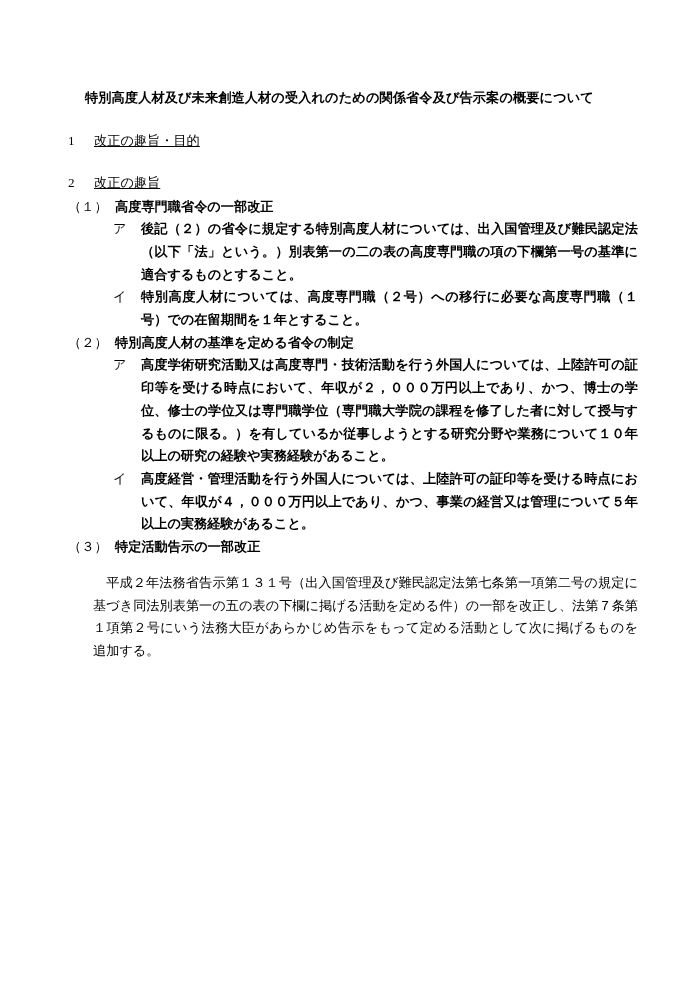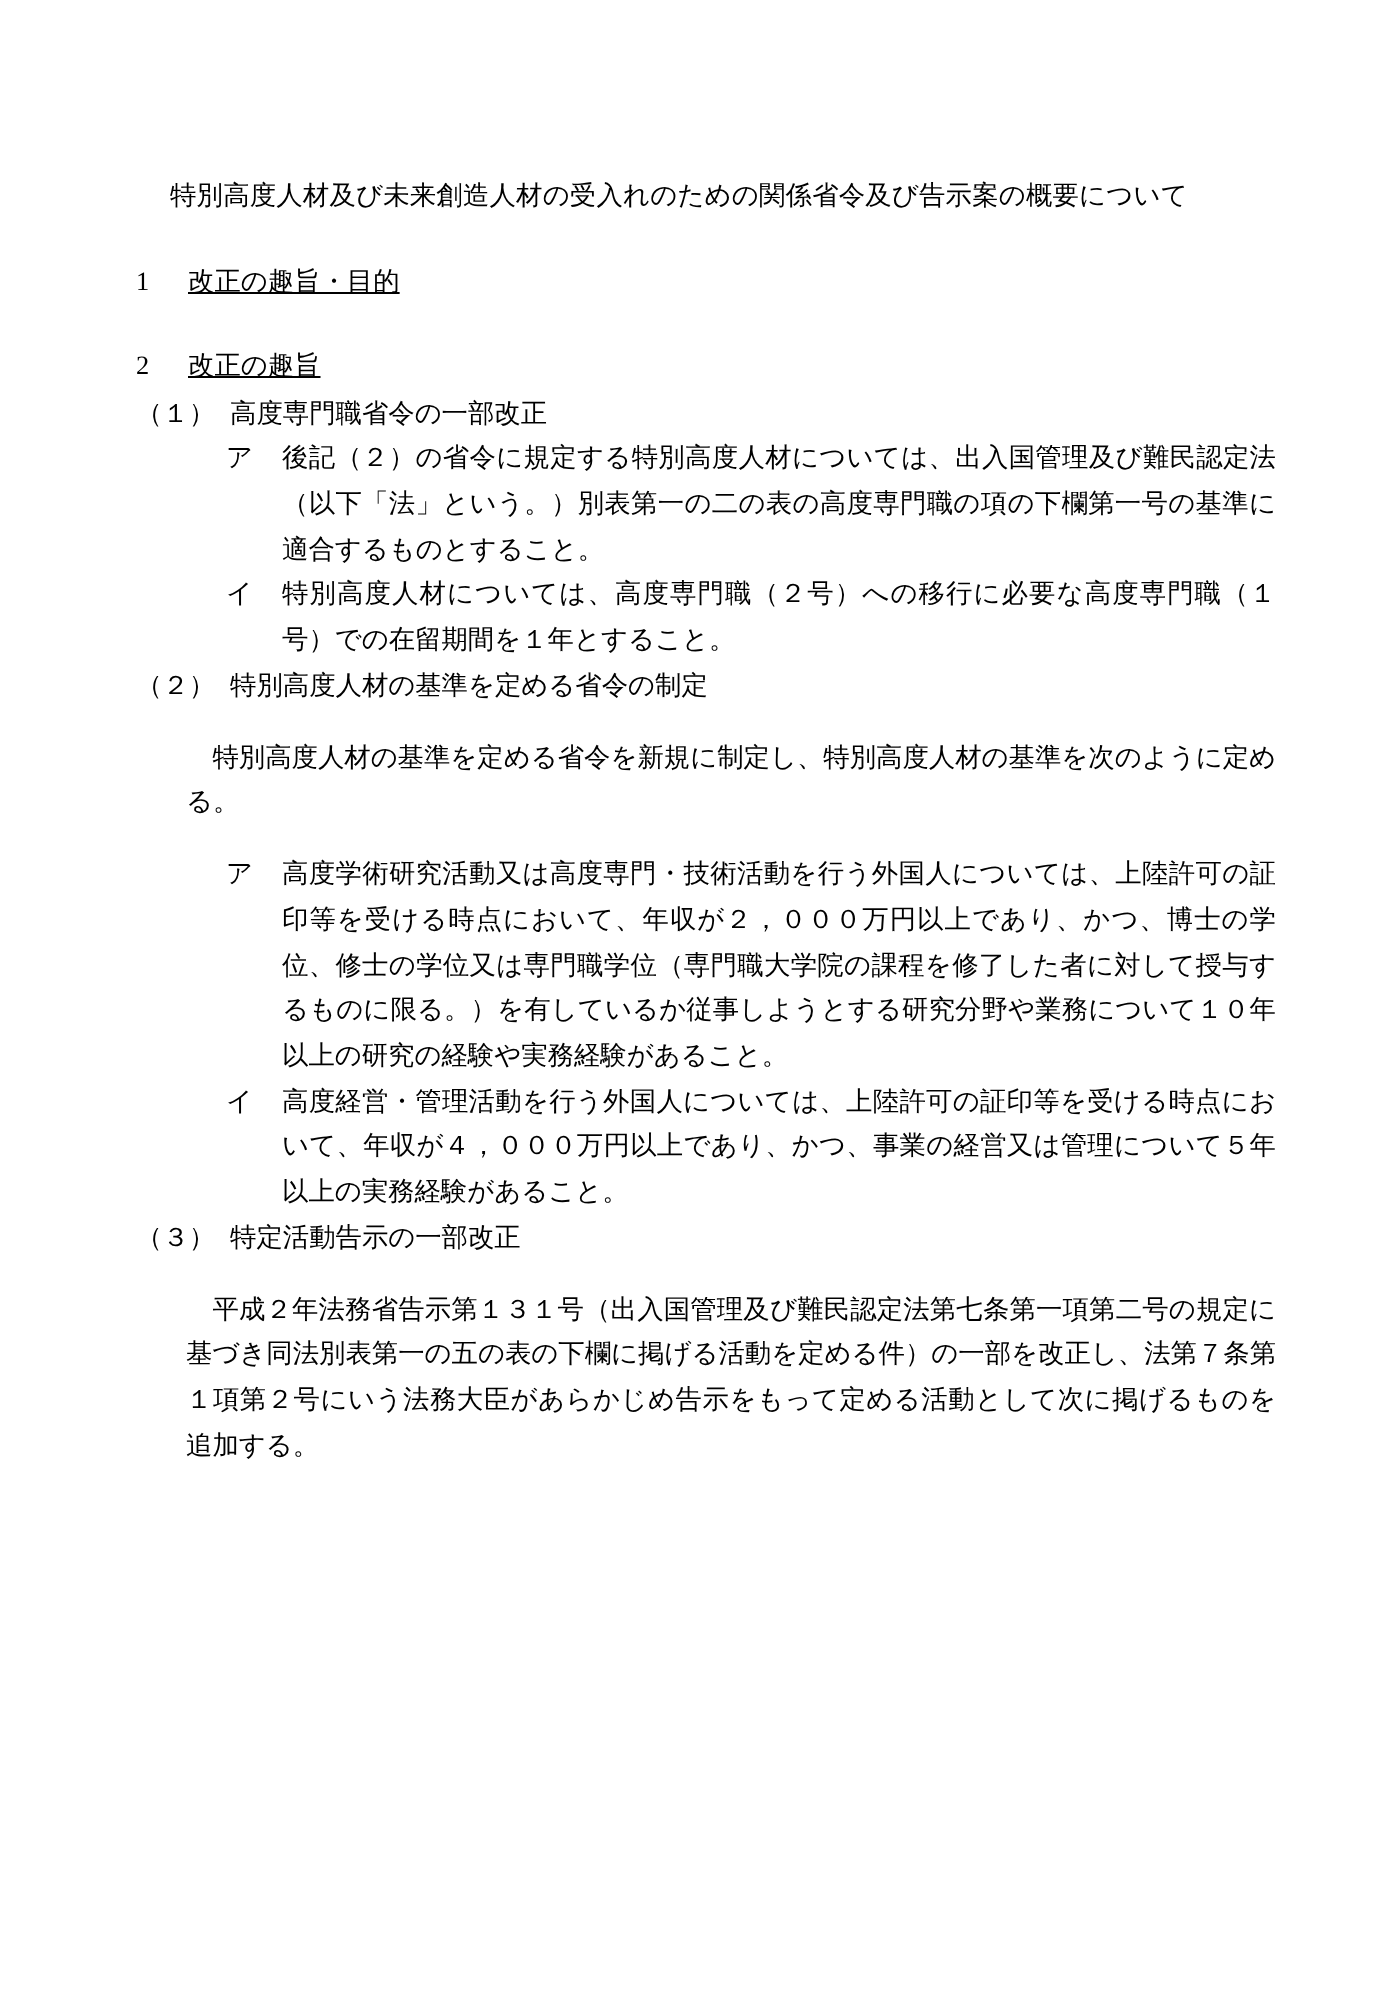--- a/index.html
+++ b/index.html
@@ -16,21 +16,21 @@
     overflow: hidden;
   }
   .page {
     box-sizing: border-box;
     width: 700px;
     height: 998px;
     padding: 88px 62px 0 68px;
   }
   .doc-title {
     font-size: 13.2px;
-    font-weight: normal;
+    font-weight: bold;
     letter-spacing: 0.1px;
     line-height: 1.5;
     margin: 0 0 22px 0;
     white-space: nowrap;
     padding-left: 17px;
   }
   .section {
     margin: 0 0 4px 0;
   }
   .sec-head {
@@ -63,20 +63,21 @@
     align-items: flex-start;
   }
   .item-label {
     flex: none;
     white-space: nowrap;
   }
   .item-body {
     flex: 1;
     text-align: justify;
     text-justify: inter-ideograph;
+    font-weight: bold;
   }
   .lvl1 { margin-left: 0px; }
   .lvl1 > .item-label { width: 47px; }
   .lvl1-para {
     font-size: 13.2px;
     line-height: 1.72;
     margin-left: 25px;
     text-align: justify;
     text-justify: inter-ideograph;
     text-indent: 13.2px;
@@ -118,21 +119,20 @@
     </div>
     <div class="item lvl2">
       <span class="item-label">イ</span>
       <span class="item-body">特別高度人材については、高度専門職（２号）への移行に必要な高度専門職（１号）での在留期間を１年とすること。</span>
     </div>
 
     <div class="item lvl1">
       <span class="item-label">（２）</span>
       <span class="item-body">特別高度人材の基準を定める省令の制定</span>
     </div>
-    <p class="lvl1-para">特別高度人材の基準を定める省令を新規に制定し、特別高度人材の基準を次のように定める。</p>
     <div class="item lvl2">
       <span class="item-label">ア</span>
       <span class="item-body">高度学術研究活動又は高度専門・技術活動を行う外国人については、上陸許可の証印等を受ける時点において、年収が２，０００万円以上であり、かつ、博士の学位、修士の学位又は専門職学位（専門職大学院の課程を修了した者に対して授与するものに限る。）を有しているか従事しようとする研究分野や業務について１０年以上の研究の経験や実務経験があること。</span>
     </div>
     <div class="item lvl2">
       <span class="item-label">イ</span>
       <span class="item-body">高度経営・管理活動を行う外国人については、上陸許可の証印等を受ける時点において、年収が４，０００万円以上であり、かつ、事業の経営又は管理について５年以上の実務経験があること。</span>
     </div>
 
     <div class="item lvl1">

